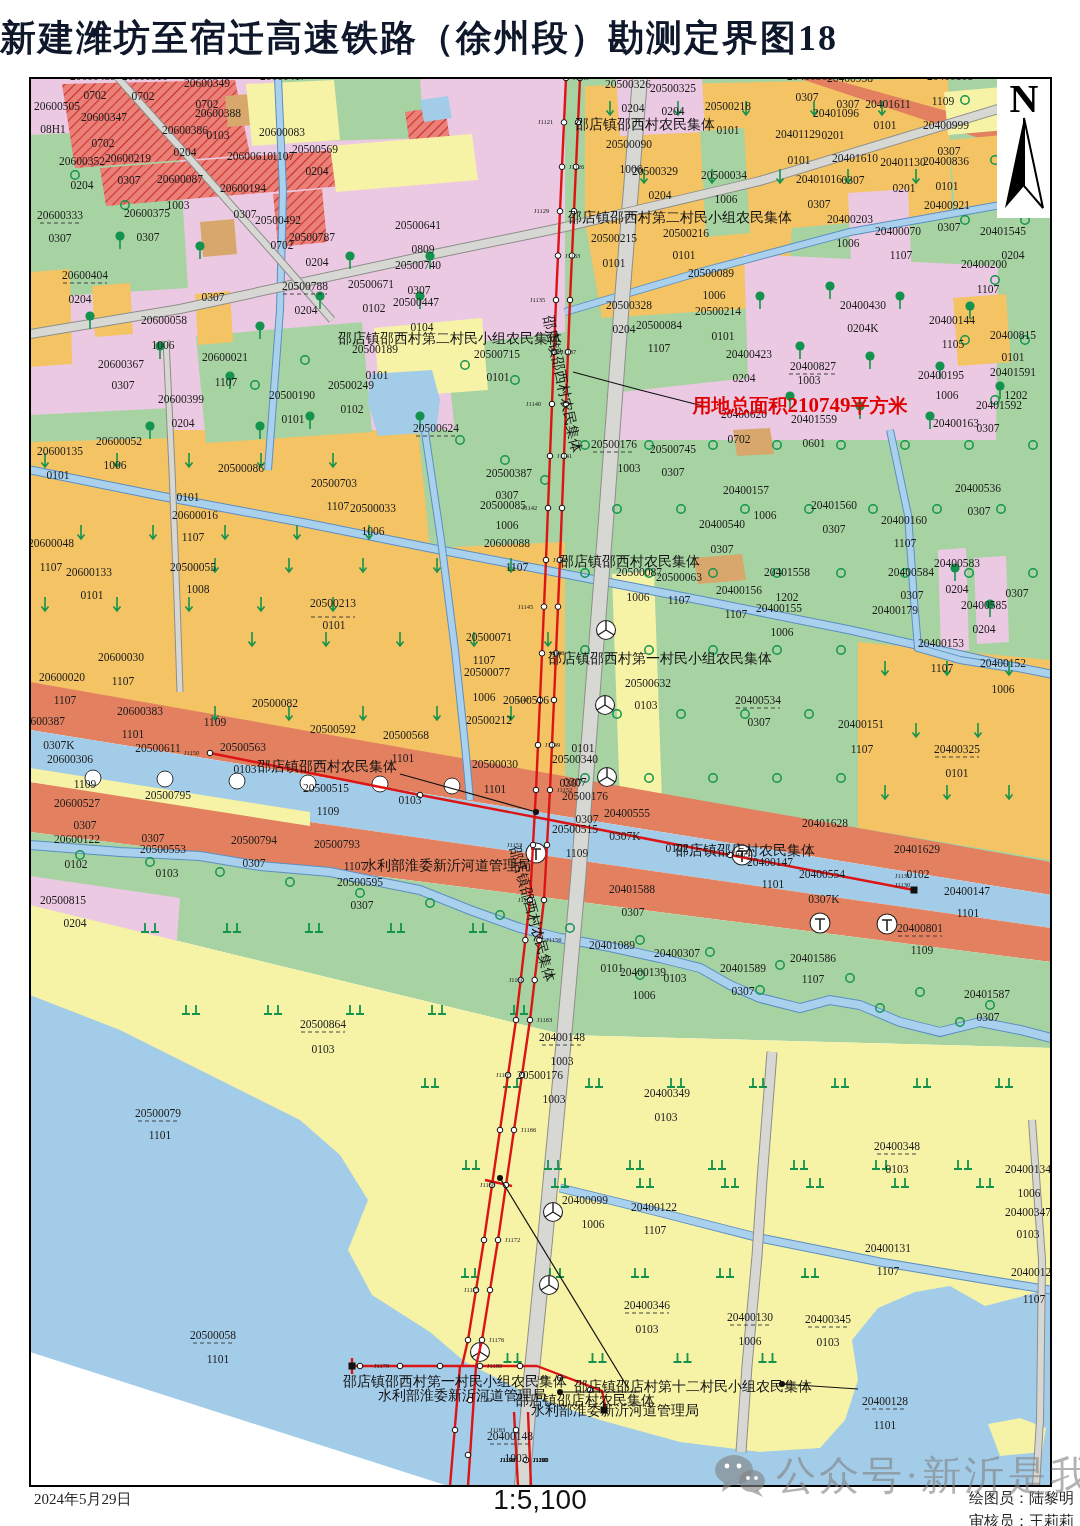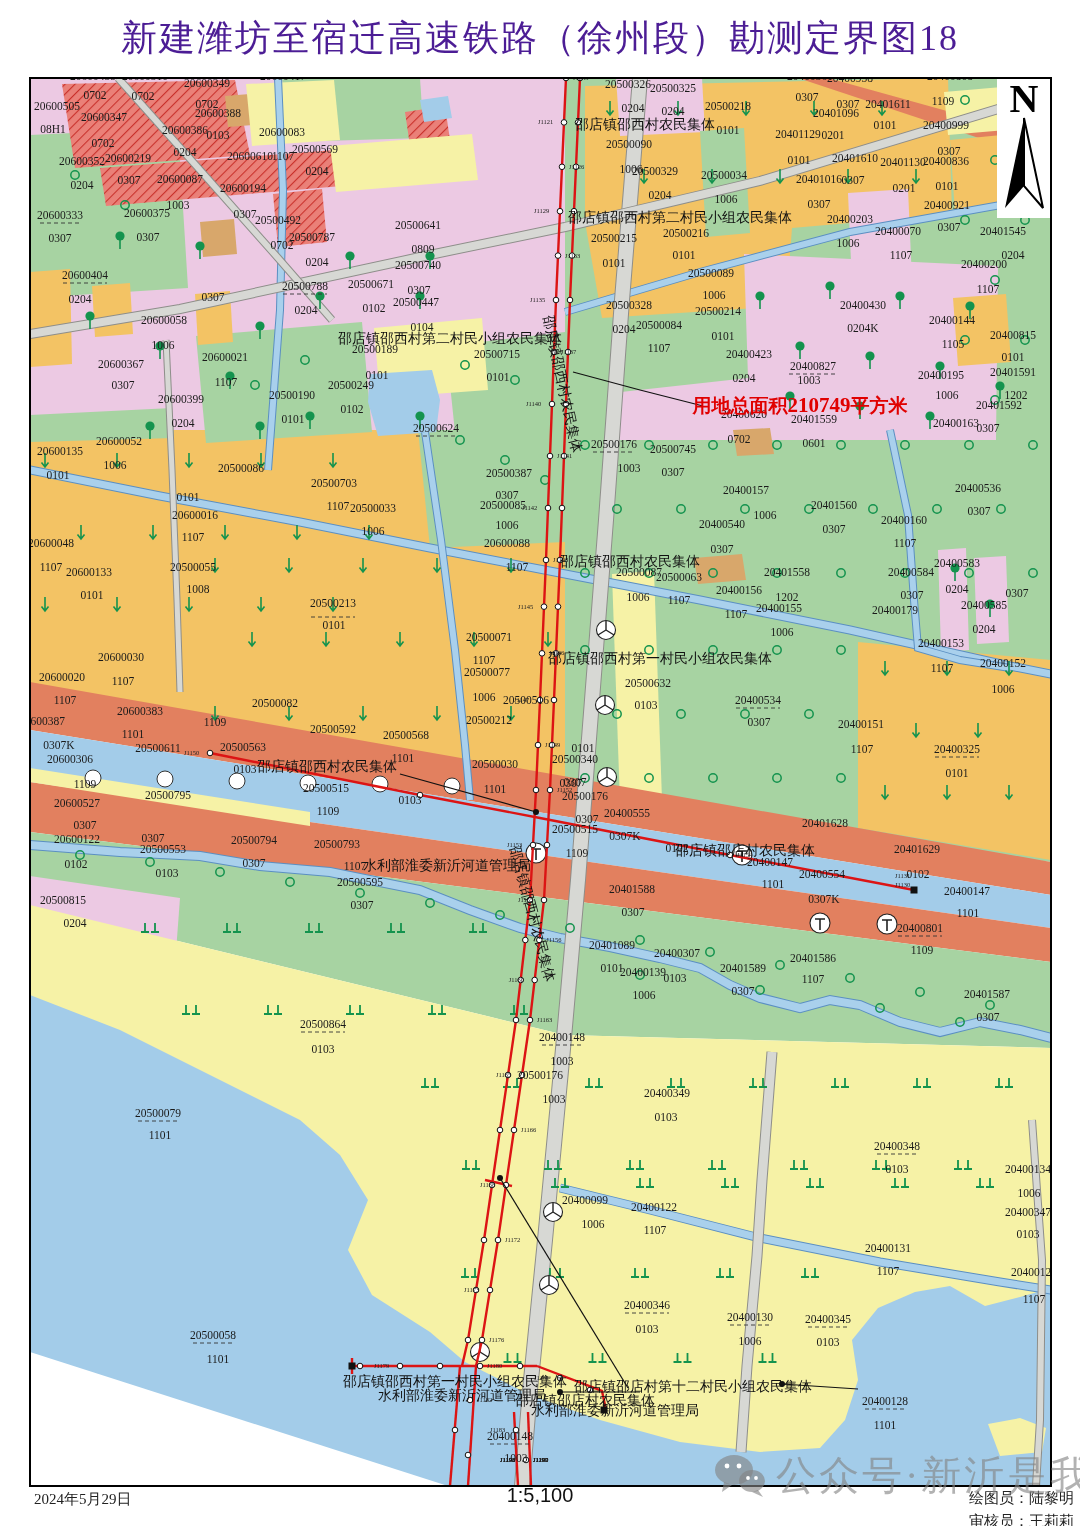--- a/index.html
+++ b/index.html
@@ -1,24 +1,24 @@
 <!DOCTYPE html>
 <html><head>
 <meta charset="utf-8">
 <style>
   html,body{margin:0;padding:0;background:#ffffff;}
   #page{position:relative;width:1080px;height:1526px;background:#ffffff;overflow:hidden;
         font-family:"Liberation Serif","DejaVu Serif",serif;}
-  #title{position:absolute;top:14px;left:0;width:100%;text-align:center;
-         font-size:36px;font-weight:normal;letter-spacing:2px;color:#4c1d95;}
+  #title{position:absolute;top:14px;left:0;width:100%;
+         font-size:36px;font-weight:bold;letter-spacing:2px;color:#0f172a;}
   #mapsvg{position:absolute;left:0;top:0;}
   .footer{position:absolute;color:#222;}
   #foot-left{left:34px;top:1488px;font-size:15px;line-height:1.55;}
   #foot-scale{left:0;top:1484px;width:100%;text-align:center;
-              font-family:"Liberation Sans","DejaVu Sans",sans-serif;font-size:20px;color:#111;}
+              font-family:"Liberation Sans","DejaVu Sans",sans-serif;font-size:28px;color:#111;}
   #foot-right{right:6px;top:1487px;font-size:15px;line-height:1.5;text-align:left;}
   #watermark{position:absolute;left:714px;top:1448px;display:flex;align-items:center;gap:10px;
              color:rgba(130,130,130,.62);font-size:40px;letter-spacing:3px;white-space:nowrap;
              font-family:"Liberation Serif","DejaVu Serif",serif;z-index:5;}
   text{font-family:"Liberation Serif","DejaVu Serif",serif;}
 </style>
 </head>
 <body>
 
 <div id="page">

